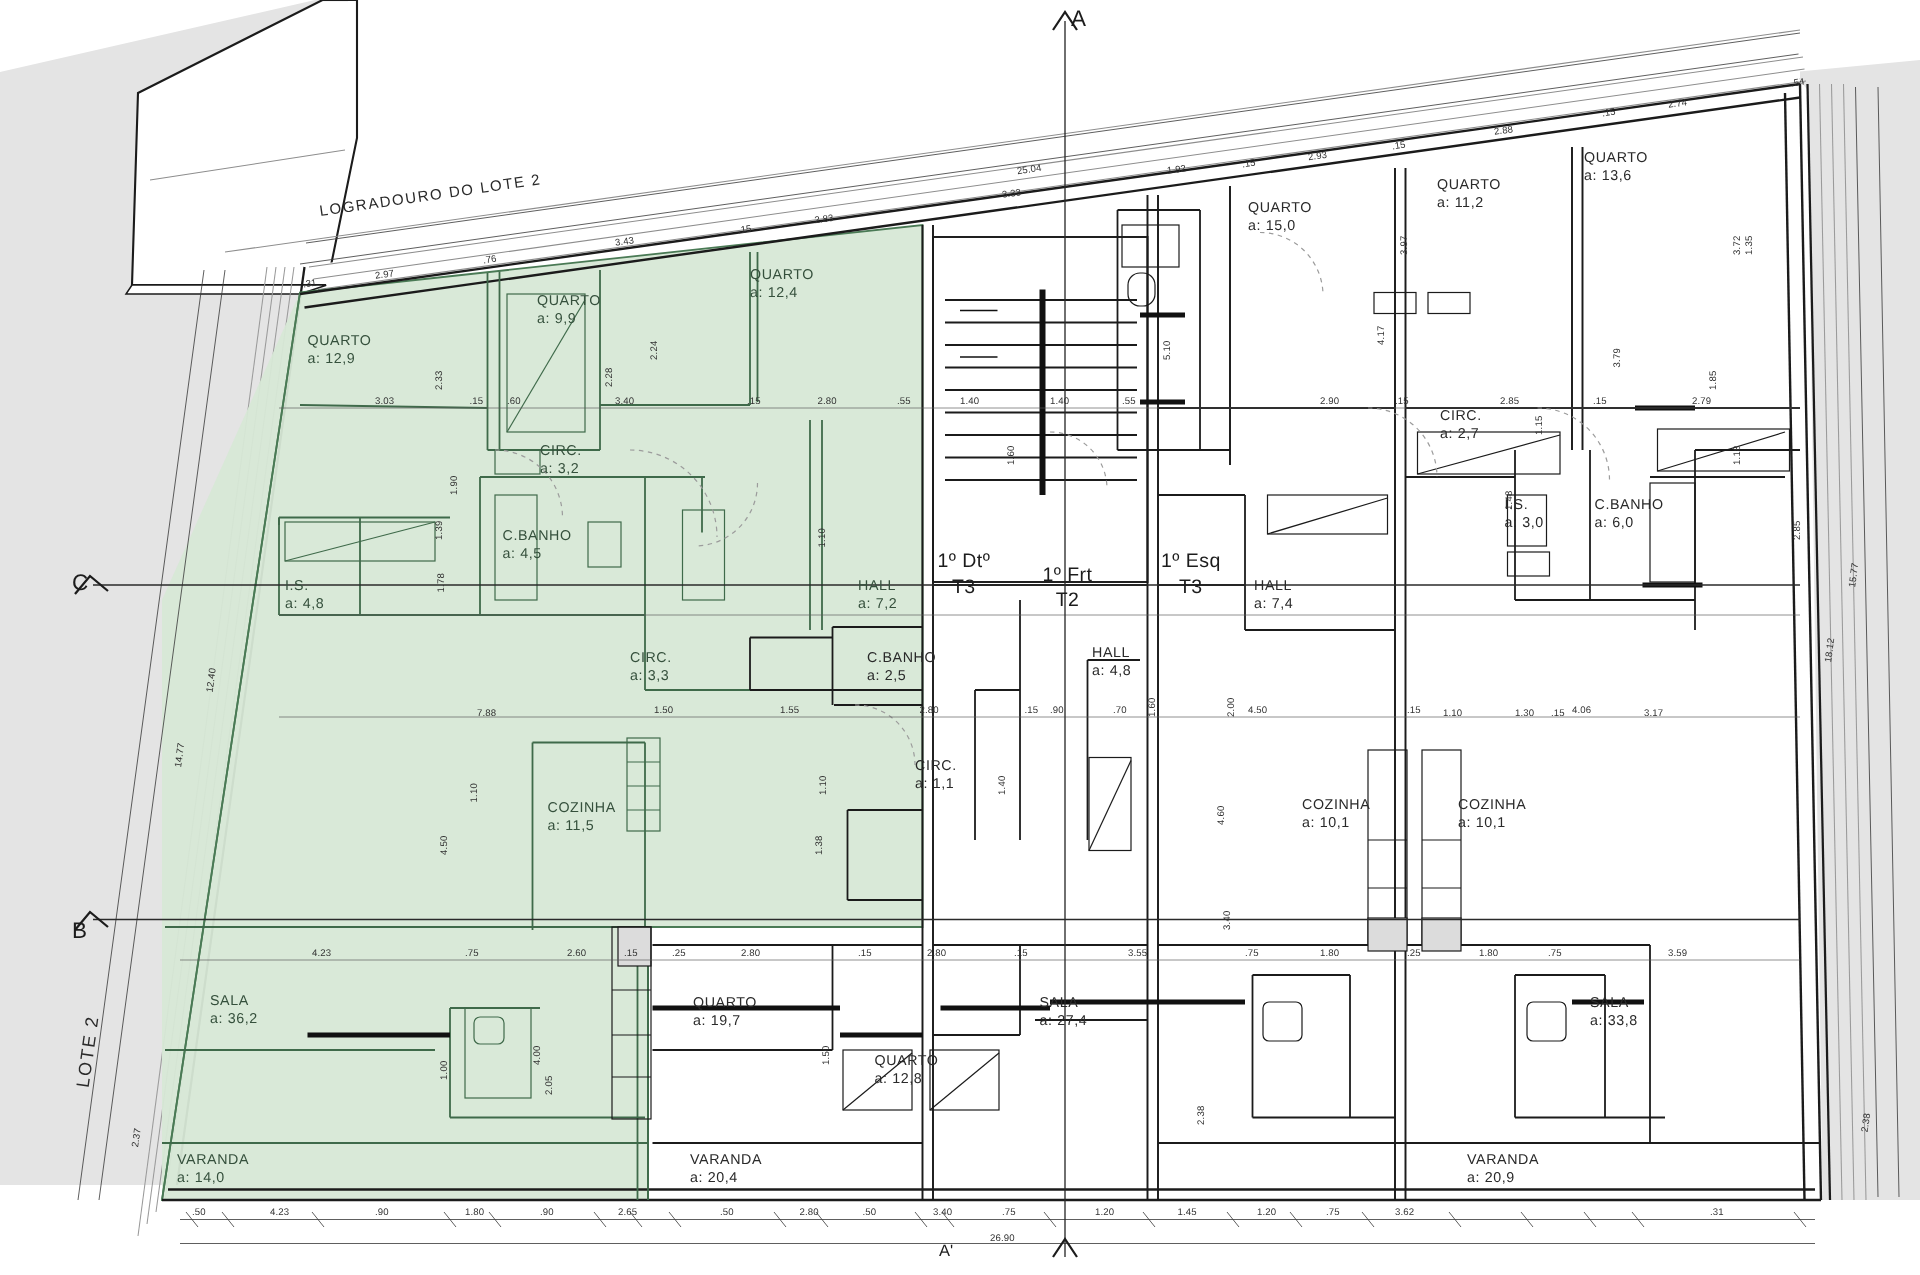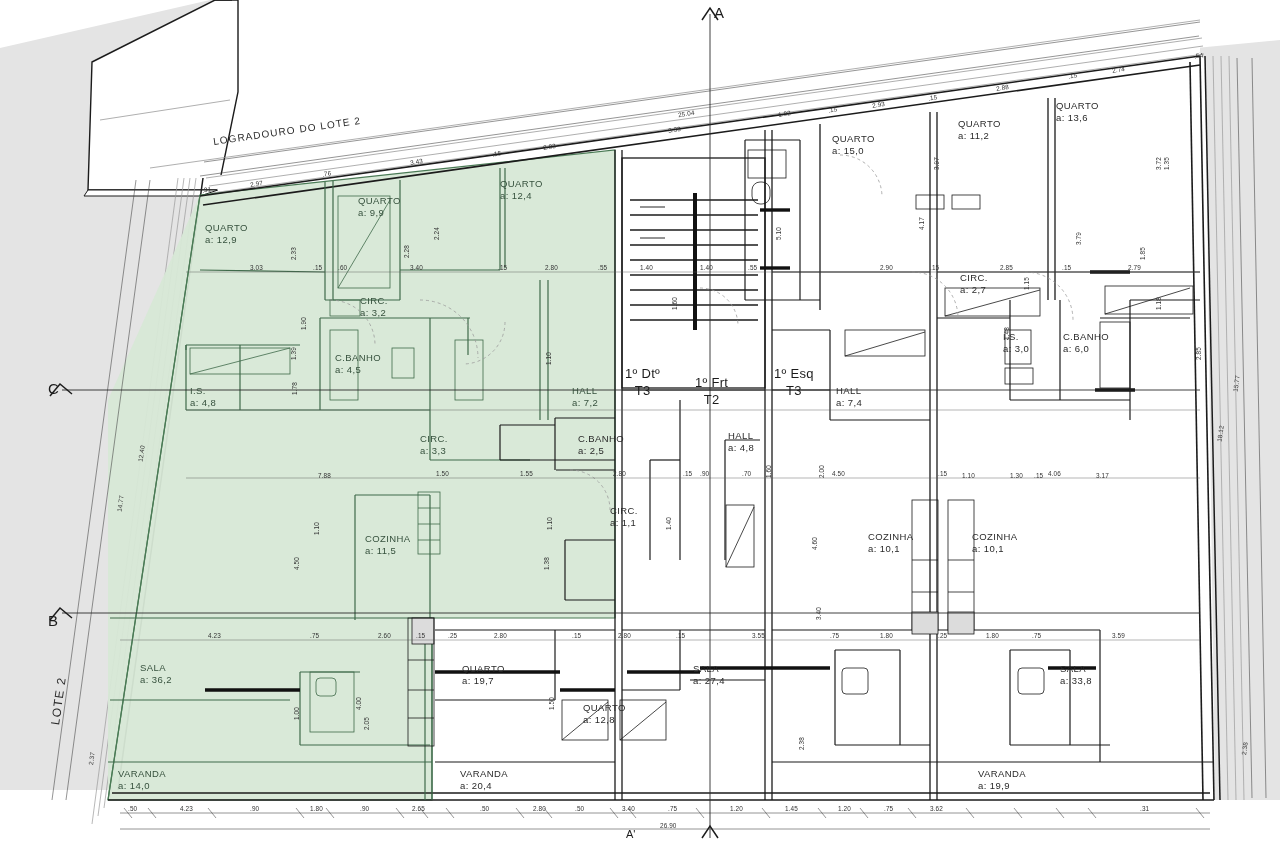--- a/index.html
+++ b/index.html
@@ -514,21 +514,21 @@
       <div class="room-label" style="left: 972px; top: 531px;">
         <span class="nm">COZINHA</span>
         <span class="ar">a: 10,1</span>
       </div>
       <div class="room-label" style="left: 1060px; top: 663px;">
         <span class="nm">SALA</span>
         <span class="ar">a: 33,8</span>
       </div>
       <div class="room-label" style="left: 978px; top: 768px;">
         <span class="nm">VARANDA</span>
-        <span class="ar">a: 19,9</span>
+        <span class="ar">a: 20,9</span>
       </div>
       <div class="room-label green" style="left: 190px; top: 385px;">
         <span class="nm">I.S.</span>
         <span class="ar">a: 4,8</span>
       </div>
     </div>
 
   <div id="dim-texts">
       <div class="dim" style="left: 128px; top: 805px;">.50</div>
       <div class="dim" style="left: 180px; top: 805px;">4.23</div>

